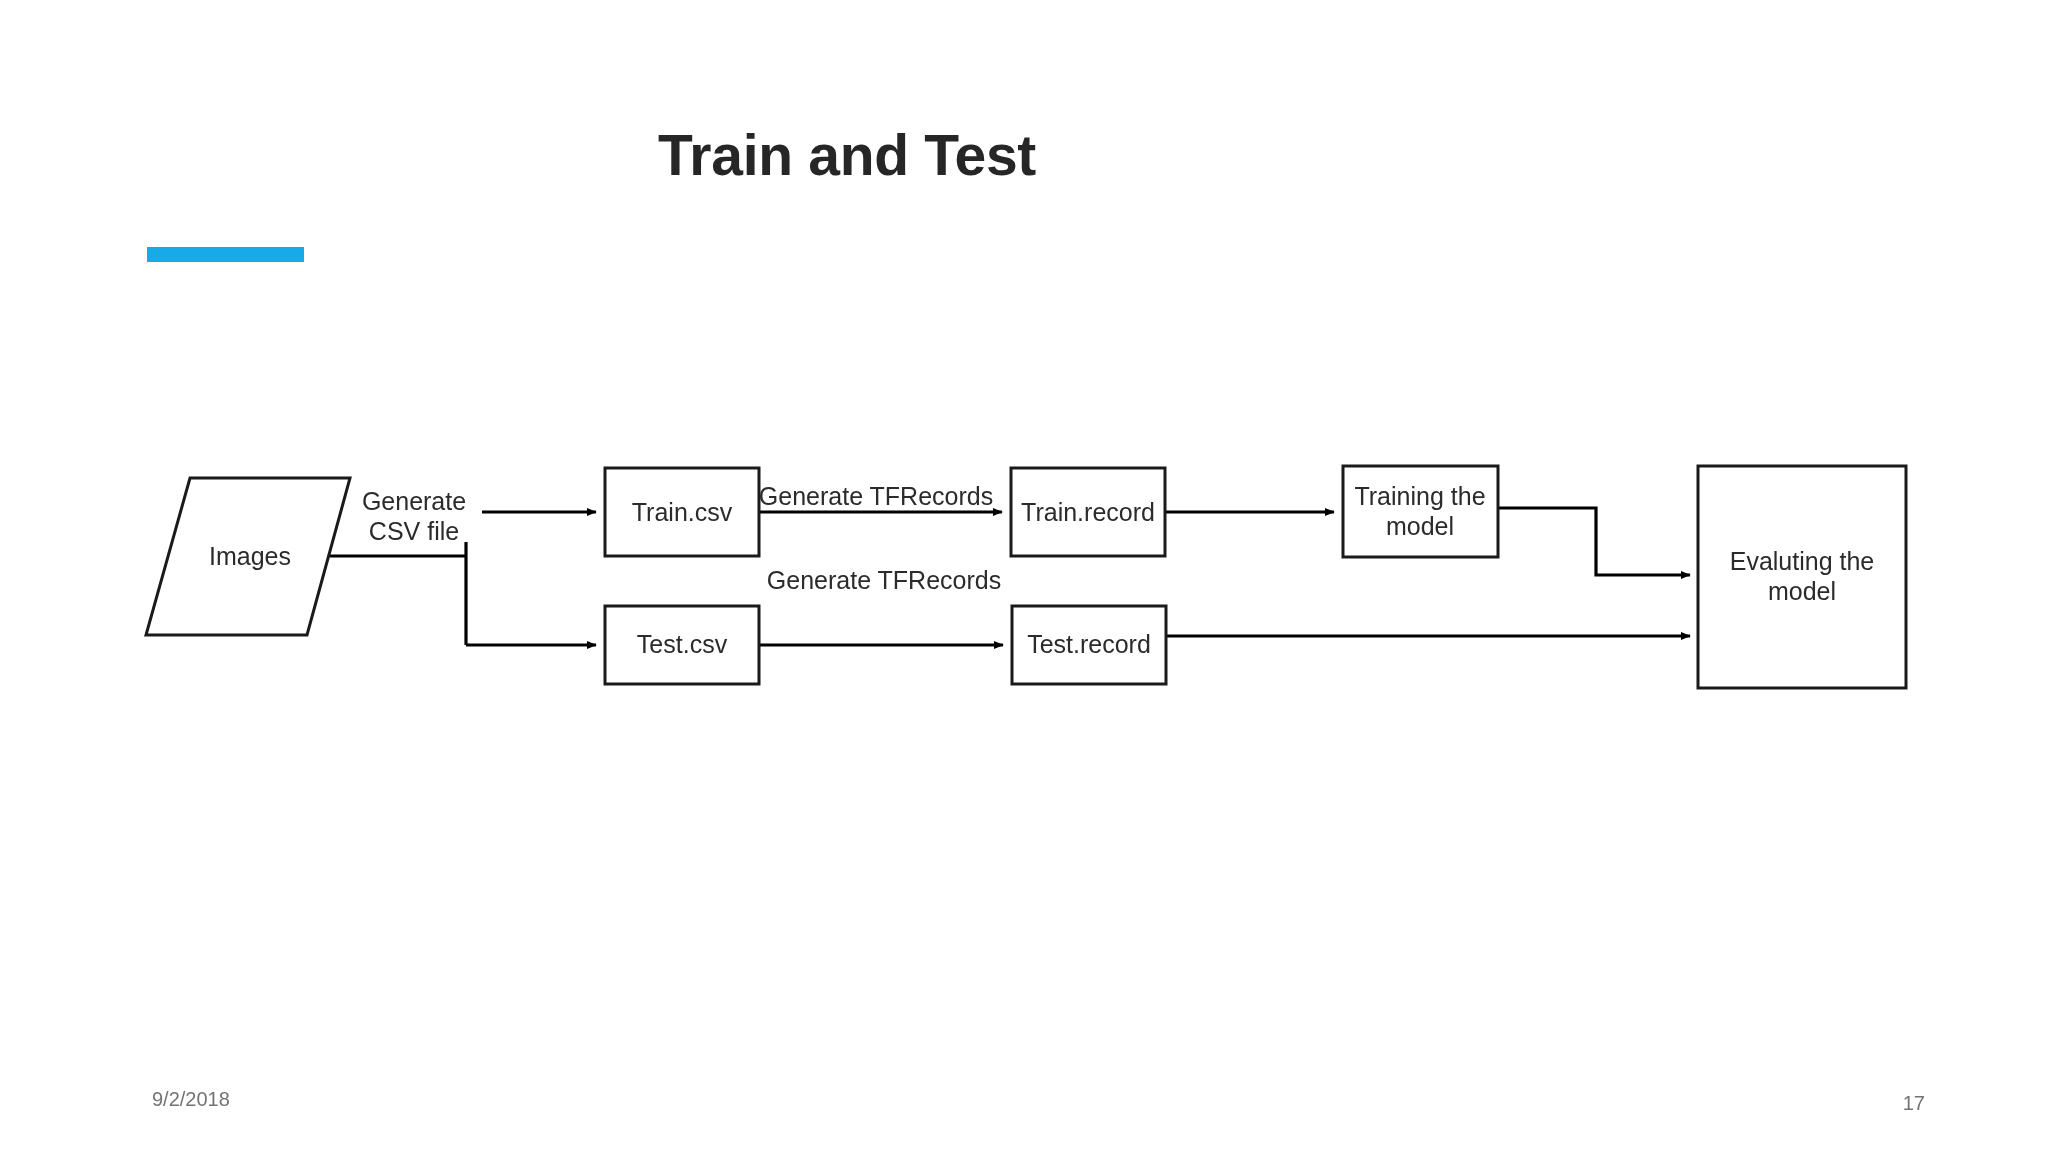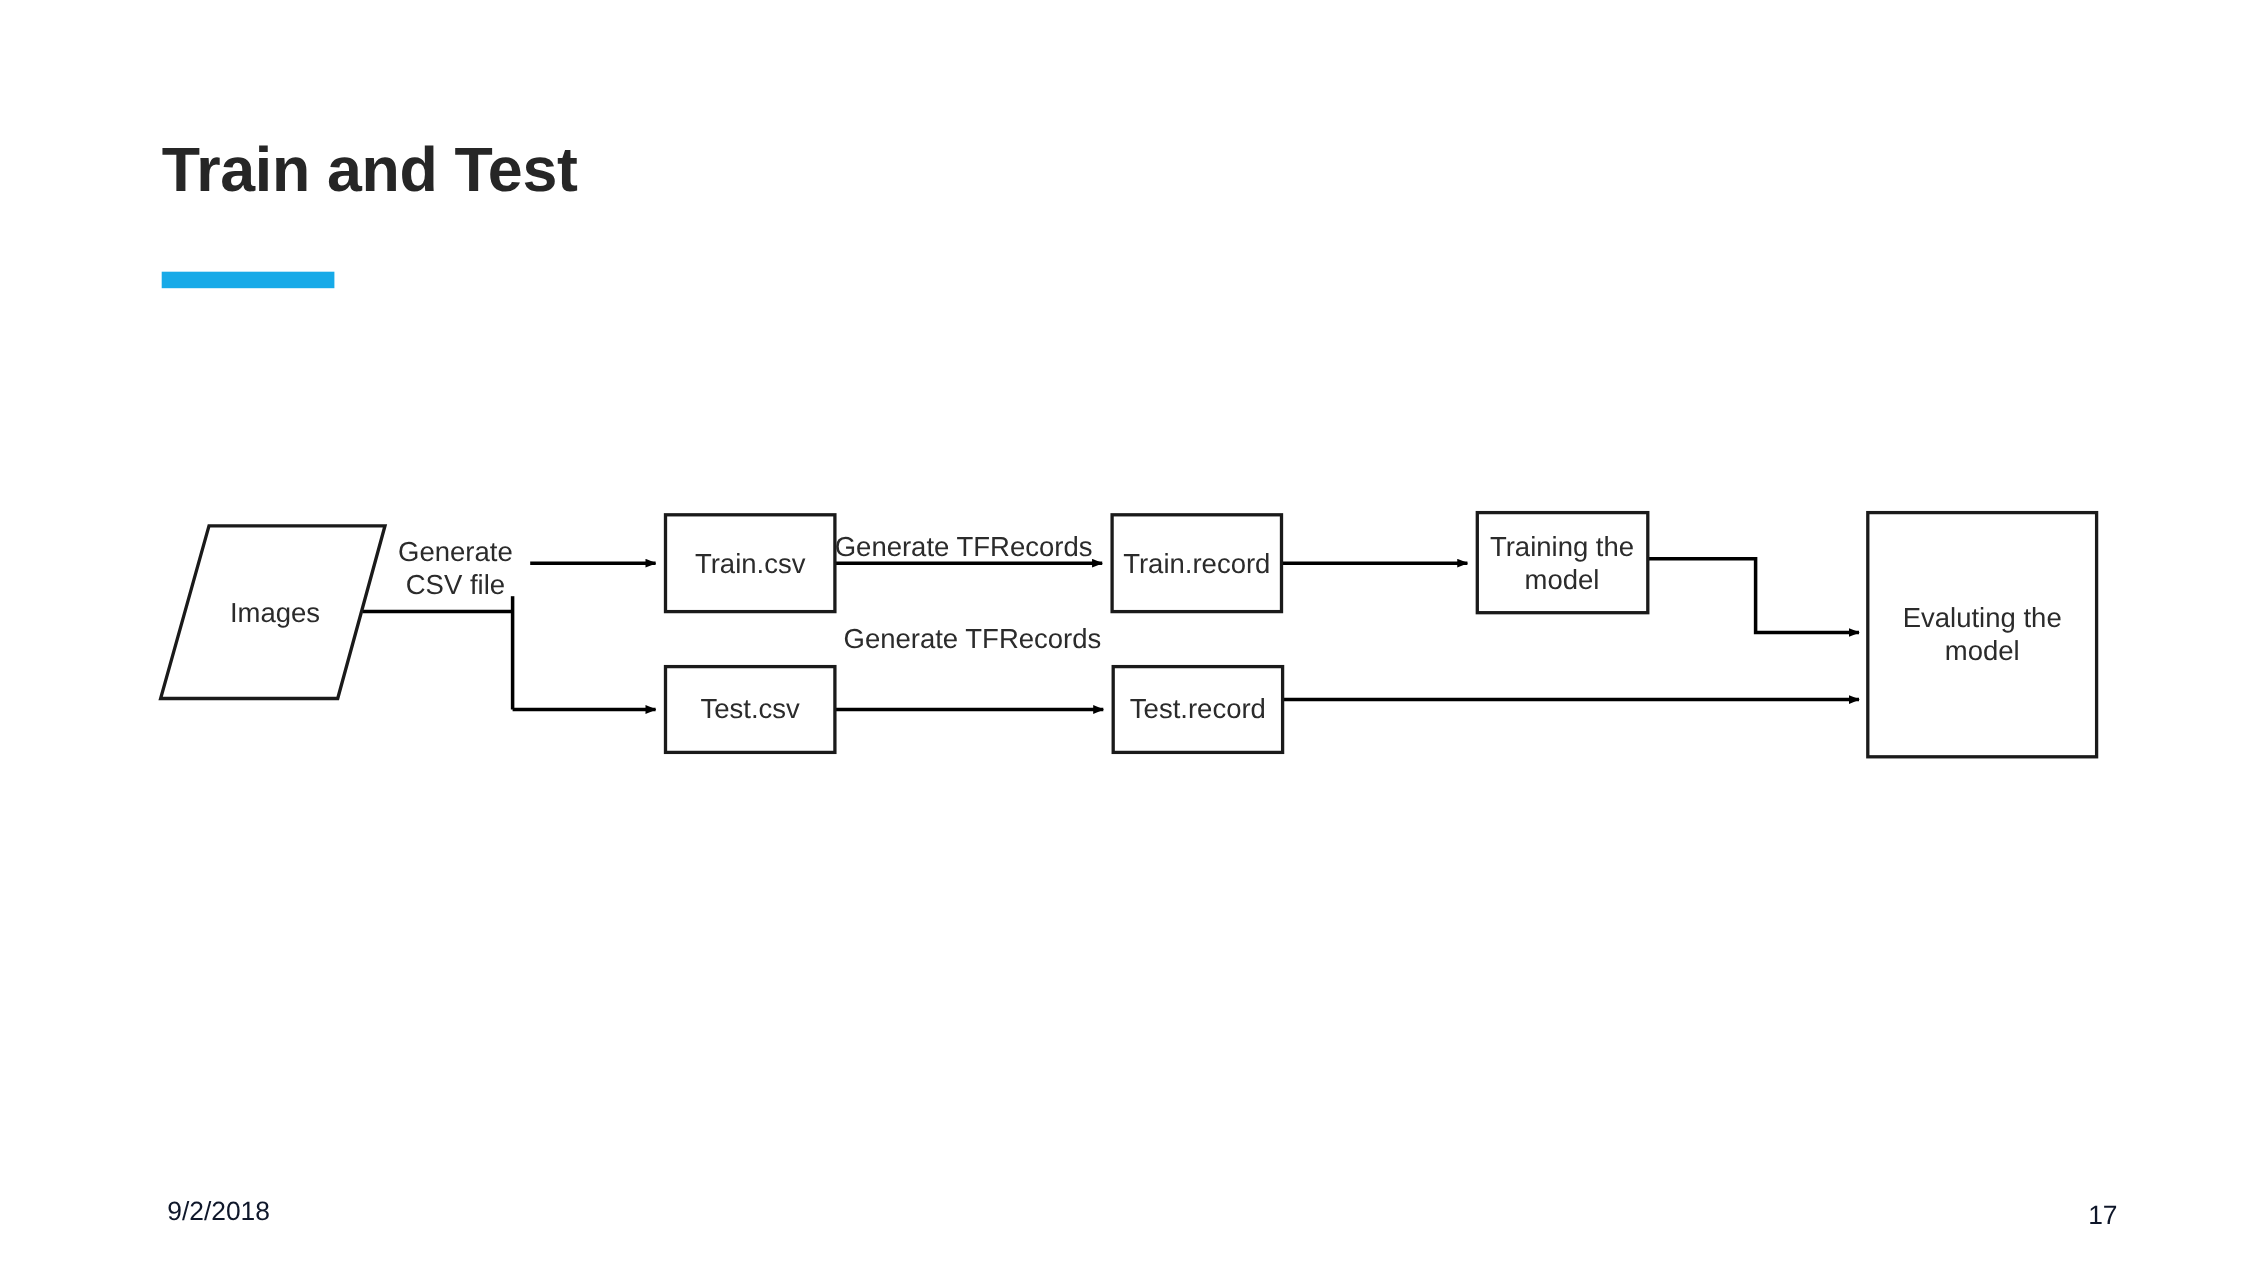--- a/index.html
+++ b/index.html
@@ -23,20 +23,21 @@
     height: 1152px;
     background: #ffffff;
   }
 
   
   #title-block {
     position: absolute;
     left: 147px;
     top: 126px;
     width: 1400px;
+    text-align: center;
   }
   #page-title {
     font-size: 57px;
     font-weight: bold;
     color: #262626;
     letter-spacing: -0.3px;
     line-height: 1.05;
     white-space: nowrap;
   }
   #title-accent-bar {
@@ -83,22 +84,22 @@
   
   #footer {
     position: absolute;
     left: 0;
     top: 1088px;
     width: 2048px;
     height: 50px;
   }
   .footer-text {
     position: absolute;
-    font-size: 24px;
-    color: #0f172a;
+    font-size: 20px;
+    color: #737373;
     font-family: "Liberation Sans", sans-serif;
     white-space: nowrap;
   }
   #footer-date  { left: 152px;  top: 0; }
   #footer-title { left: 0; top: 0; width: 2048px; text-align: center; }
   #footer-page  { right: 123px; top: 4px; text-align: right; }
 </style>
 </head>
 <body>
 

